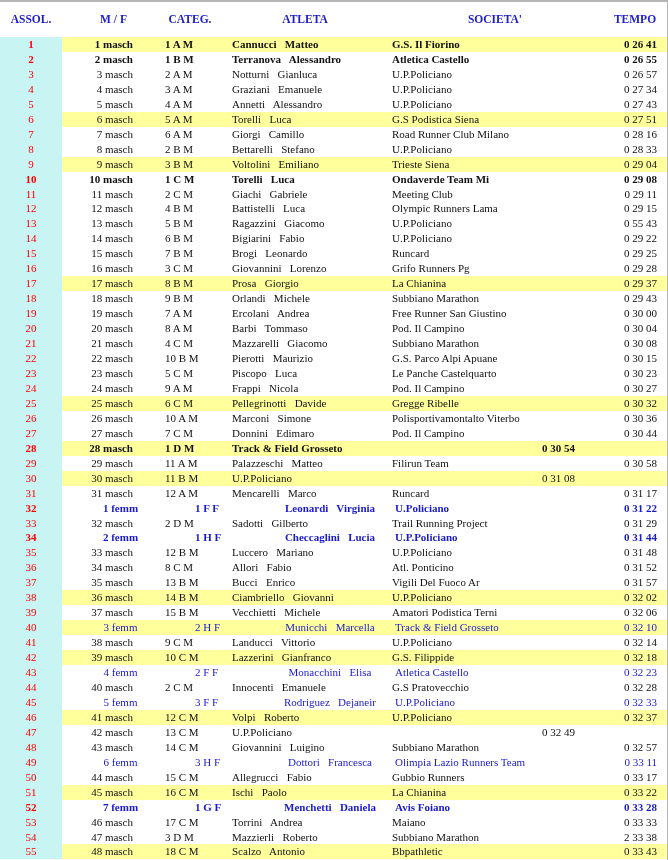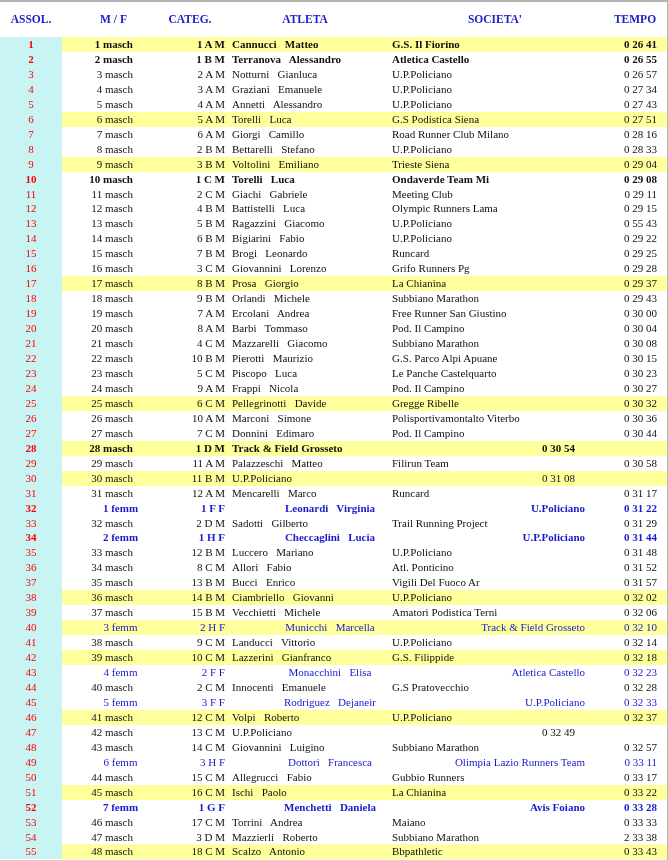--- a/index.html
+++ b/index.html
@@ -47,26 +47,26 @@
   .row.bold > div { font-weight: bold; }
   .row.female > div { color: var(--femaleText, #1a1acd); }
   .row.highlight { background: var(--highlight, #ffff9c); }
   .c-pos {
     background: var(--rankBg, #c9f4f4);
     color: var(--rankText, #ff0000) !important;
     text-align: center;
   }
   .male   .c-mf   { text-align: right;  padding-right: 32px; }
   .female .c-mf   { text-align: center; padding-left: 14px; }
-  .male   .c-cat  { text-align: right; }
-  .female .c-cat  { text-align: right; padding-left: 30px; }
+  .male   .c-cat  { text-align: left; }
+  .female .c-cat  { text-align: left; padding-left: 30px; }
   .male   .c-ath  { text-align: left;   padding-left: 7px; }
   .female .c-ath  { text-align: center; padding-left: 50px; }
   .male   .c-club { text-align: left;   padding-left: 7px; }
-  .female .c-club { text-align: right; padding-left: 10px; }
+  .female .c-club { text-align: left; padding-left: 10px; }
   .c-time { text-align: right; padding-right: 10px; }
 </style>
 </head>
 <body>
 
 <div class="table">
   <div class="hdr-row">
     <div class="h-pos">ASSOL.</div>
     <div class="h-mf">M / F</div>
     <div class="h-cat">CATEG.</div>

